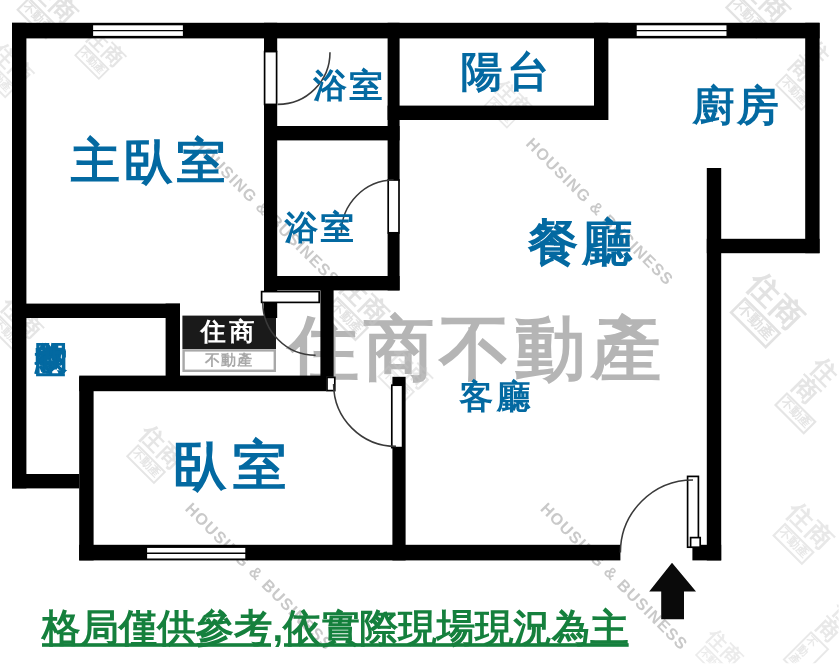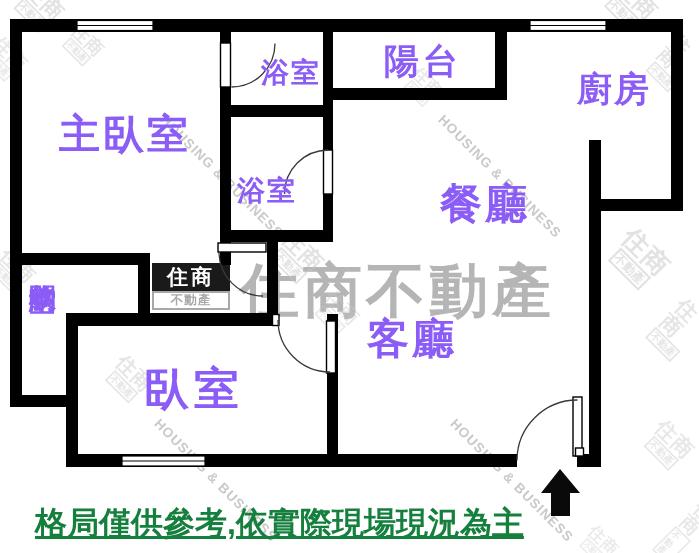--- a/index.html
+++ b/index.html
@@ -16,21 +16,21 @@
   .stamp .st-a{font-size:24px;font-weight:bold;letter-spacing:1px;line-height:1;}
   .stamp .st-b{font-size:11px;font-weight:bold;border:2px solid #c6c6c6;padding:0 1px;line-height:1.15;}
   .logo-box{position:absolute;left:152px;top:263px;width:78px;}
   .logo-top{background:#1a1a1a;color:#fff;font-size:21px;font-weight:bold;text-align:center;
             letter-spacing:3px;height:28px;line-height:28px;}
   .logo-bot{border:2.5px solid #a8a8a8;color:#a8a8a8;font-size:12.5px;font-weight:bold;
             text-align:center;letter-spacing:1px;height:15px;line-height:15px;background:#fff;}
   
   #plan-svg{position:absolute;left:0;top:0;z-index:2;}
   
-  .lbl{position:absolute;z-index:3;font-weight:bold;color:#8b5cf6;white-space:nowrap;line-height:1;}
+  .lbl{position:absolute;z-index:3;font-weight:bold;color:#0369a1;white-space:nowrap;line-height:1;font-family:Liberation Serif, serif;}
   .lbl-v{writing-mode:vertical-rl;text-orientation:upright;line-height:1.02;}
   .disclaimer{position:absolute;z-index:3;left:35px;top:502px;font-size:32px;font-weight:bold;
               color:#15803d;white-space:nowrap;text-decoration:underline;}
 </style>
 </head>
 <body>
 
 <div id="canvas">
 
   <div id="wm">
@@ -164,18 +164,18 @@
 
     <path d="M560 469 L580 493 L570 493 L570 516 L551 516 L551 493 L541 493 Z" fill="#0a0a0a"></path>
   </svg>
 
   <div class="lbl" style="left:59px;top:114px;font-size:41px;letter-spacing:3px">主臥室</div>
   <div class="lbl" style="left:261px;top:59px;font-size:28px;letter-spacing:2px">浴室</div>
   <div class="lbl" style="left:237px;top:177px;font-size:28px;letter-spacing:2px">浴室</div>
   <div class="lbl" style="left:577px;top:71px;font-size:35px;letter-spacing:2px">廚房</div>
   <div class="lbl" style="left:384px;top:43px;font-size:35px;letter-spacing:4px">陽台</div>
   <div class="lbl" style="left:440px;top:183px;font-size:42px;letter-spacing:3px">餐廳</div>
-  <div class="lbl" style="left:367px;top:318px;font-size:42px;letter-spacing:3px">客廳</div>
+  <div class="lbl" style="left:383px;top:318px;font-size:28px;letter-spacing:3px">客廳</div>
   <div class="lbl lbl-v" style="left:28px;top:264px;font-size:27px">收納空間</div>
   <div class="lbl" style="left:144px;top:366px;font-size:45px;letter-spacing:5px">臥室</div>
 
   <div class="disclaimer">格局僅供參考,依實際現場現況為主</div>
 </div>
 
 </body></html>

